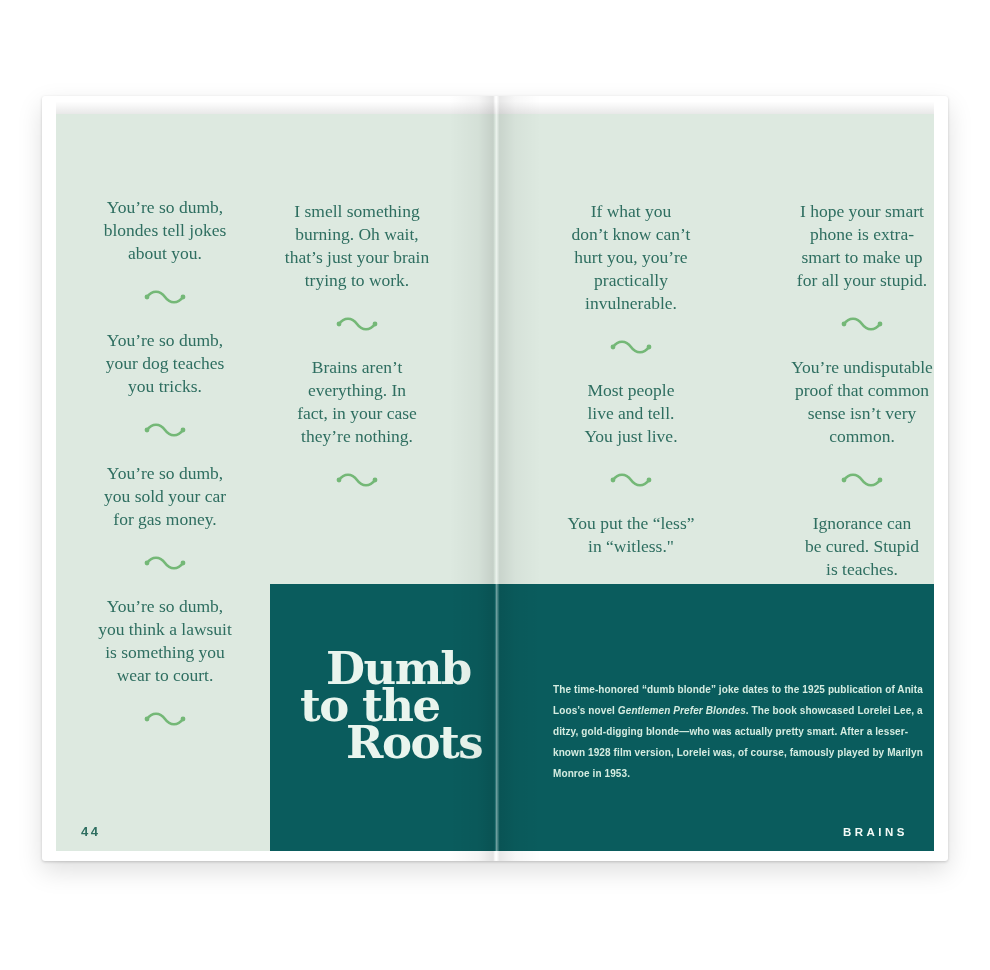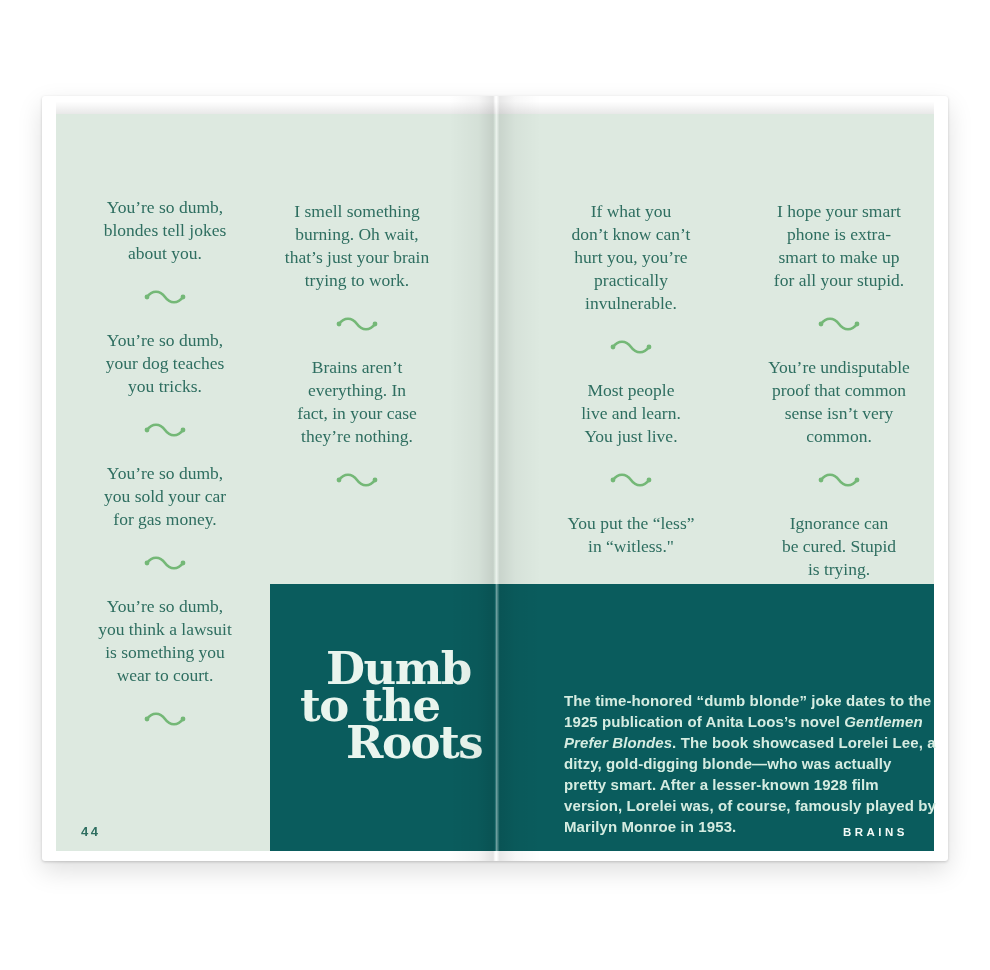--- a/index.html
+++ b/index.html
@@ -20,21 +20,21 @@
     position:absolute;left:14px;right:14px;top:18px;bottom:10px;
     background:var(--c-page_mint,#dde9e0);
   }
   .col{
     position:absolute;width:190px;
     display:flex;flex-direction:column;align-items:center;
   }
   .col1{left:14px;top:82px;}
   .col2{left:206px;top:86px;}
   .col3{left:480px;top:86px;}
-  .col4{left:688px;top:86px;justify-content:flex-end;}
+  .col4{left:711px;top:86px;justify-content:flex-end;}
   .joke{
     margin:0 0 24px 0;
     font-family:"Liberation Serif", serif;
     font-size:17.5px;line-height:23px;
     color:var(--c-joke_text,#2e6e60);
     text-align:center;
     white-space:pre-line;
   }
   .squiggle{
     margin:0 0 24px 0;
@@ -49,24 +49,24 @@
     position:absolute;left:30px;top:66px;width:200px;margin:0;
     font-family:"DejaVu Serif", serif;
     font-weight:bold;
     font-size:45px;line-height:37px;letter-spacing:-1.5px;
     color:var(--c-title_text,#e9f5ee);
   }
   .title span{display:block;}
   .title .t1{margin-left:26px;}
   .title .t3{margin-left:46px;}
   .blurb{
-    position:absolute;left:278px;top:90px;width:372px;margin:16px;
+    position:absolute;left:278px;top:90px;width:372px;margin:5px;
     font-family:"Liberation Sans", sans-serif;
     font-weight:bold;
-    font-size:15px;line-height:21px;letter-spacing:0.1px;
+    font-size:10px;line-height:21px;letter-spacing:0.1px;
     color:var(--c-blurb_text,#d5ece1);
   }
   .blurb em{font-style:italic;}
   .section-label{
     position:absolute;right:26px;bottom:13px;
     font-size:11.5px;font-weight:bold;letter-spacing:3.5px;
     color:var(--c-label_text,#f4fbf7);
     padding-left:35px;
   }
   .folio{
@@ -163,21 +163,21 @@
 don’t know can’t
 hurt you, you’re
 practically
 invulnerable.</p>
       <div class="squiggle"><svg viewBox="0 0 46 16" width="46" height="16">
             <path d="M5 8 C10 1, 18 1, 23 8 C28 15, 36 15, 41 8" fill="none" stroke="currentColor" stroke-width="2.6" stroke-linecap="round"></path>
             <circle cx="5" cy="8" r="2.4" fill="currentColor"></circle>
             <circle cx="41" cy="8" r="2.4" fill="currentColor"></circle>
           </svg></div>
       <p class="joke">Most people
-live and learn.
+live and tell.
 You just live.</p>
       <div class="squiggle"><svg viewBox="0 0 46 16" width="46" height="16">
             <path d="M5 8 C10 1, 18 1, 23 8 C28 15, 36 15, 41 8" fill="none" stroke="currentColor" stroke-width="2.6" stroke-linecap="round"></path>
             <circle cx="5" cy="8" r="2.4" fill="currentColor"></circle>
             <circle cx="41" cy="8" r="2.4" fill="currentColor"></circle>
           </svg></div>
       <p class="joke">You put the “less”
 in “witless."</p>
     </section>
 
@@ -195,21 +195,21 @@
 proof that common
 sense isn’t very
 common.</p>
       <div class="squiggle"><svg viewBox="0 0 46 16" width="46" height="16">
             <path d="M5 8 C10 1, 18 1, 23 8 C28 15, 36 15, 41 8" fill="none" stroke="currentColor" stroke-width="2.6" stroke-linecap="round"></path>
             <circle cx="5" cy="8" r="2.4" fill="currentColor"></circle>
             <circle cx="41" cy="8" r="2.4" fill="currentColor"></circle>
           </svg></div>
       <p class="joke">Ignorance can
 be cured. Stupid
-is trying.</p>
+is teaches.</p>
     </section>
 
     <div class="darkbox">
       <h1 class="title">
         <span class="t1">Dumb</span>
         <span class="t2">to the</span>
         <span class="t3">Roots</span>
       </h1>
       <p class="blurb"><span>The time-honored “dumb blonde” joke dates to the 1925 publication of Anita Loos’s novel </span><em>Gentlemen Prefer Blondes</em><span>. The book showcased Lorelei Lee, a ditzy, gold-digging blonde—who was actually pretty smart. After a lesser-known 1928 film version, Lorelei was, of course, famously played by Marilyn Monroe in 1953.</span></p>
       <div class="section-label">BRAINS</div>

